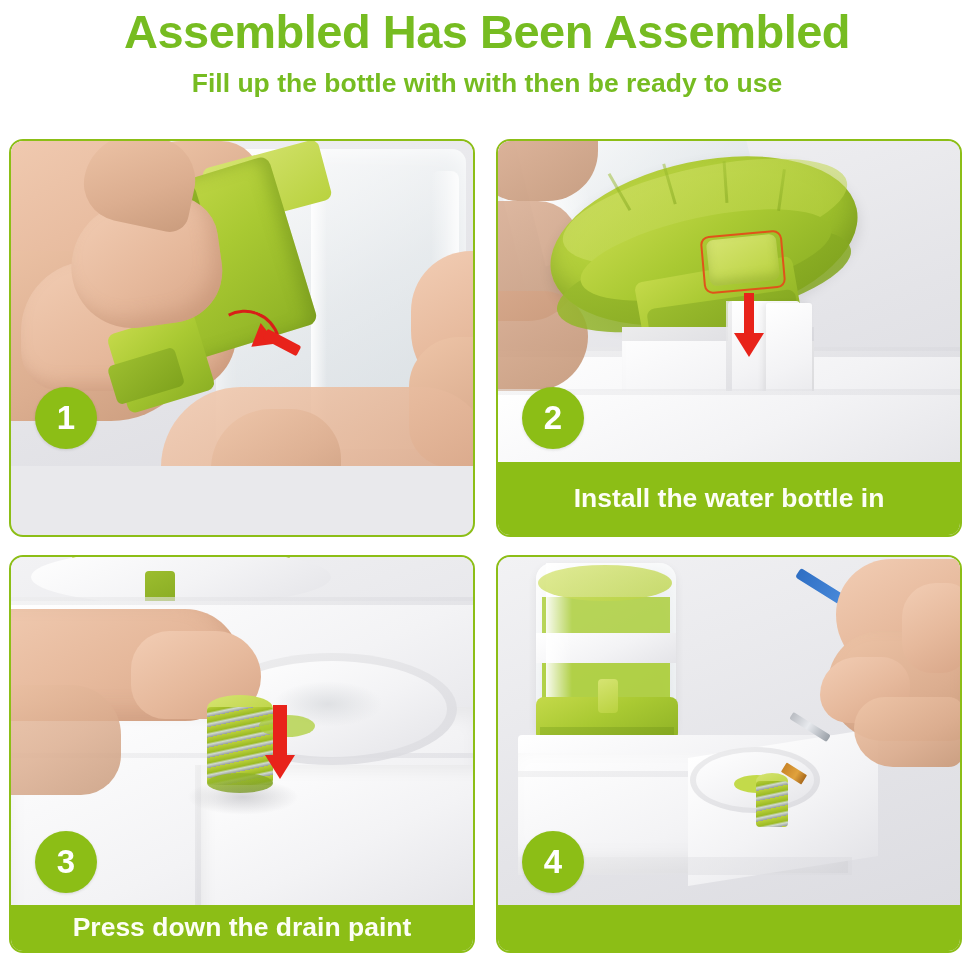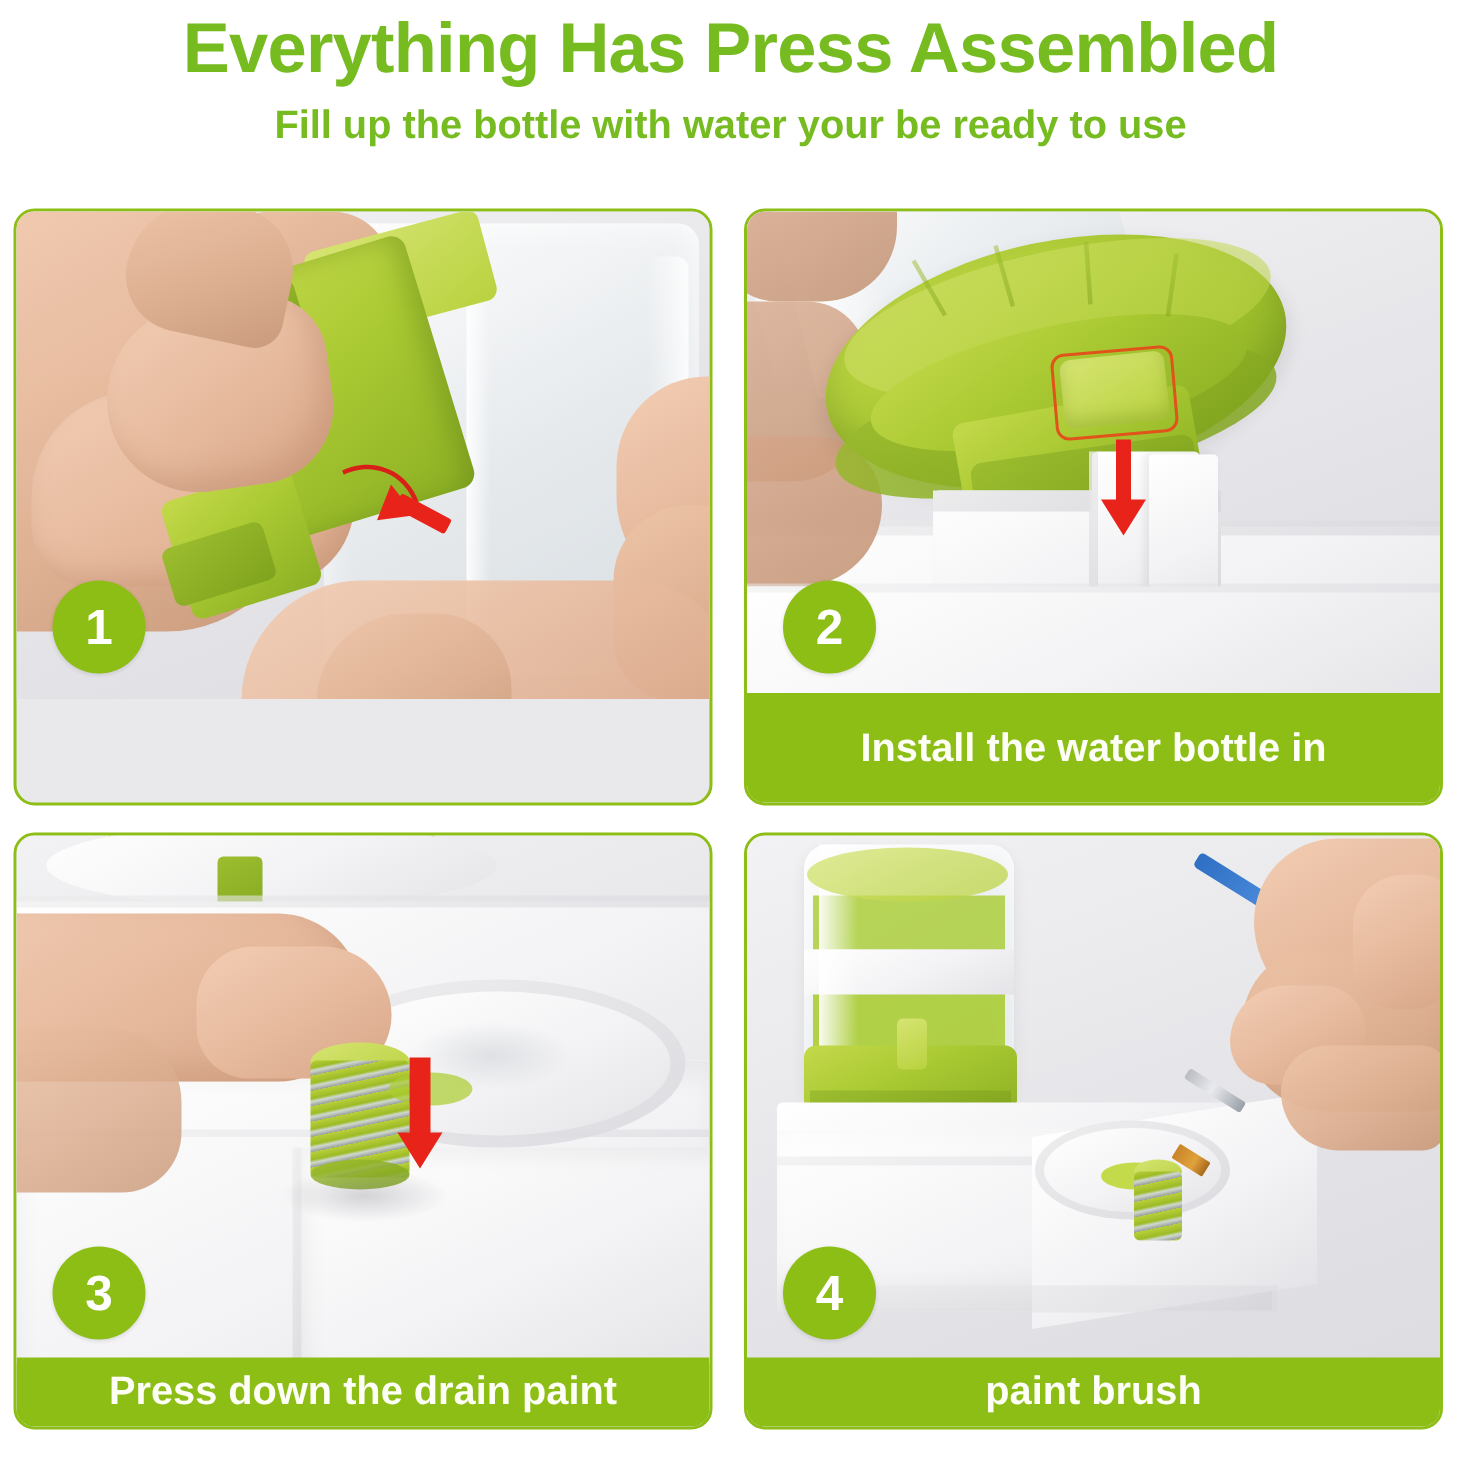--- a/index.html
+++ b/index.html
@@ -161,22 +161,22 @@
   .ferrule    { background: linear-gradient(90deg,#b9bcc2 0%,#e8eaee 45%,#9aa0a8 100%); border-radius: 2px; }
   .bristle    { background: linear-gradient(90deg,#c98428 0%,#e0a23c 60%,#a9691c 100%); border-radius: 1px; }
 
   .softShadow { background: radial-gradient(ellipse at center, rgba(120,120,128,.30) 0%, rgba(120,120,128,0) 70%); }
   .spring { background: repeating-linear-gradient(168deg,#b9cf3c 0px,#9cbb24 5px,#cfd9cf 7px,#9aa09a 10px); border-radius: 4px; }
 </style>
 </head>
 <body>
 
 <div class="header">
-  <div class="headline">Everything Has Press Assembled</div>
-  <div class="subheadline">Fill up the bottle with water your be ready to use</div>
+  <div class="headline">Assembled Has Been Assembled</div>
+  <div class="subheadline">Fill up the bottle with with then be ready to use</div>
 </div>
 
 <div class="grid">
 
   <div class="panel">
     <div class="photo">
       <div class="ill">
 
         <div class="o clear" style="left:205px;top:8px;width:250px;height:300px;border-radius:10px 14px 18px 14px;box-shadow:inset 0 0 24px rgba(255,255,255,.85);"></div>
         <div class="o" style="left:300px;top:10px;width:16px;height:290px;background:linear-gradient(90deg,rgba(255,255,255,.9),rgba(255,255,255,0));"></div>
@@ -336,18 +336,17 @@
         <div class="o skin" style="left:338px;top:2px;width:140px;height:120px;border-radius:60px 20px 40px 70px;"></div>
         <div class="o skin2" style="left:330px;top:74px;width:150px;height:110px;border-radius:55px 20px 30px 60px;box-shadow:inset -8px -10px 18px rgba(185,135,105,.35);"></div>
         <div class="o skin" style="left:322px;top:100px;width:90px;height:66px;border-radius:40px 30px 36px 30px;"></div>
         <div class="o skin2" style="left:356px;top:140px;width:110px;height:70px;border-radius:40px 20px 20px 50px;opacity:.95;"></div>
         <div class="o skin" style="left:404px;top:26px;width:66px;height:90px;border-radius:34px 20px 26px 30px;"></div>
       </div>
     </div>
     <div class="badge">4</div>
     <div class="caption">
       <div>
-        <span>paint brush</span>
       </div>
     </div>
   </div>
 
 </div>
 
 </body></html>

